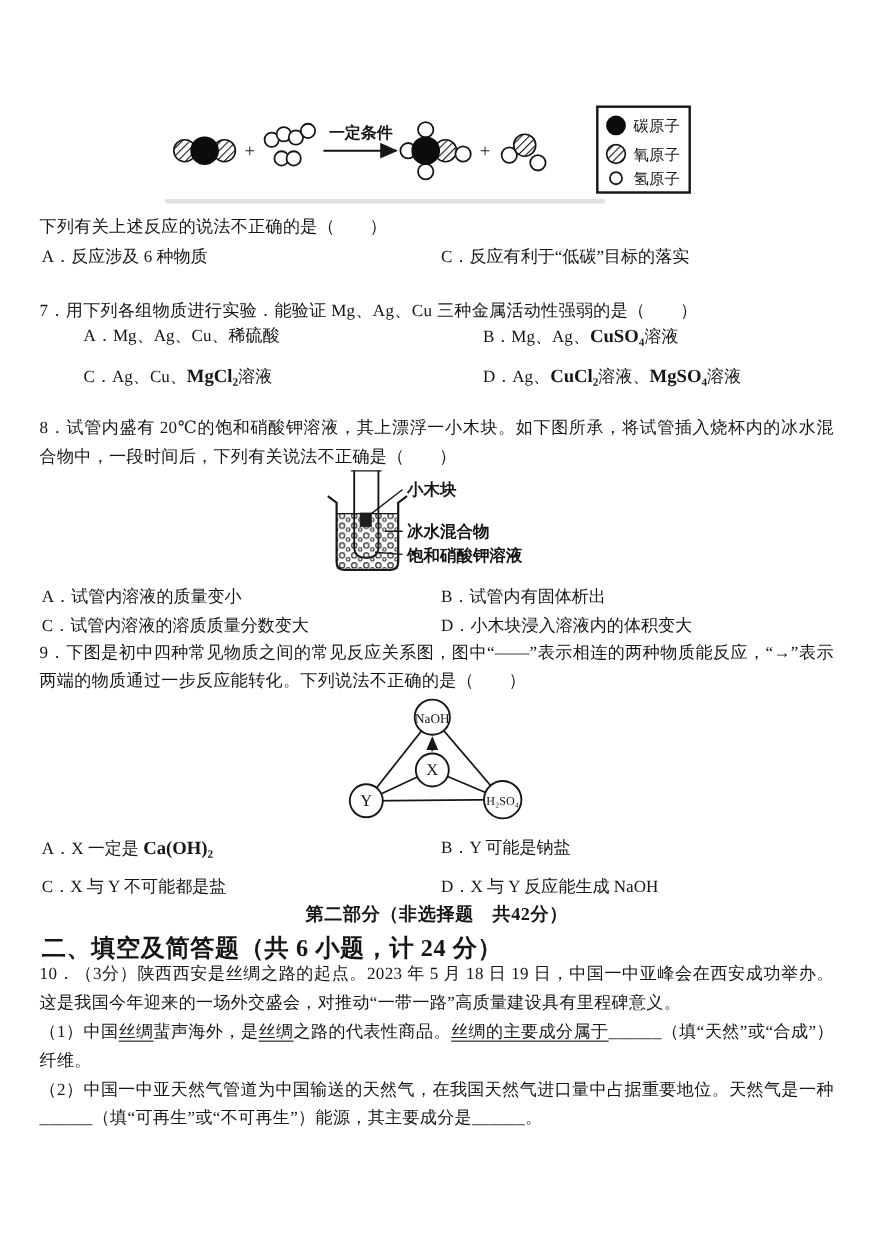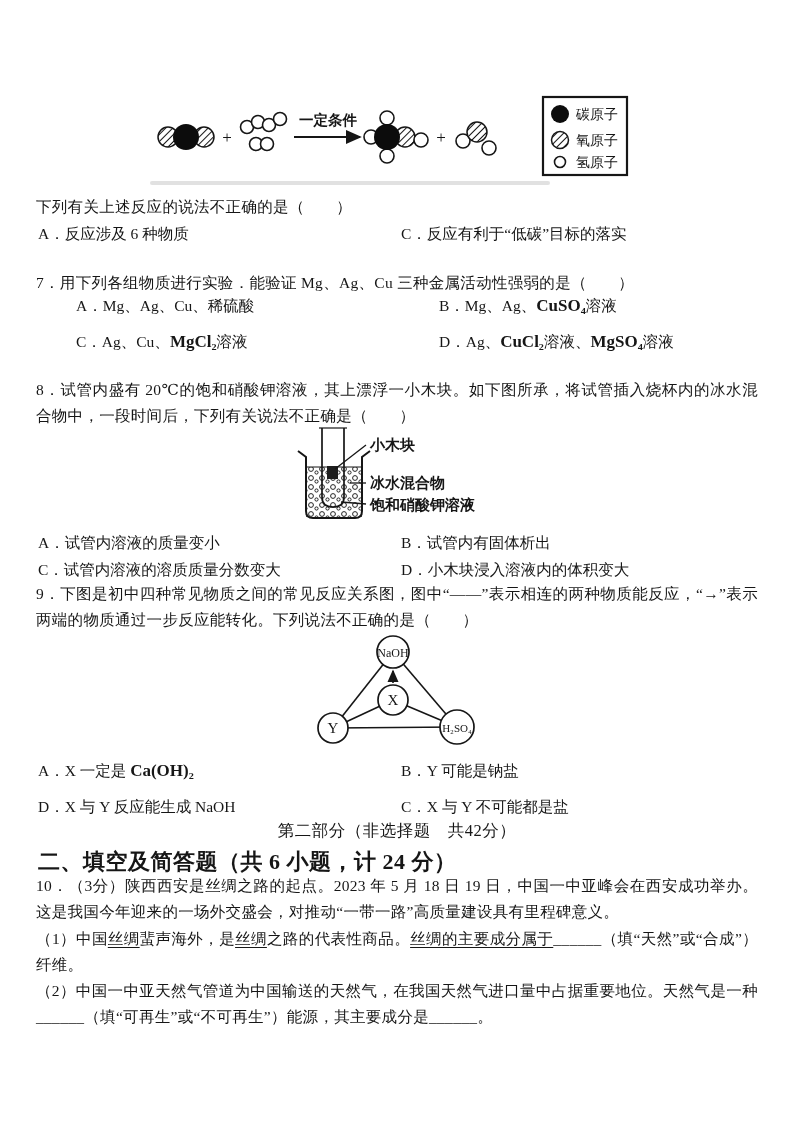--- a/index.html
+++ b/index.html
@@ -6,21 +6,21 @@
   .page{position:relative;width:794px;height:1123px;background:#ffffff;margin:0 auto;
         font-family:"Liberation Serif","DejaVu Serif",serif;color:#161616;font-size:15.5px;overflow:hidden;}
   .abs{position:absolute;}
   .para{width:722px;left:36px;text-align:justify;line-height:26px;letter-spacing:.3px;}
   .opts{left:38px;width:740px;display:grid;grid-template-columns:363px auto;}
   .opts.tight{grid-auto-rows:27px;line-height:25px;}
   .opts.wide{grid-auto-rows:36px;line-height:27px;}
   .opt{white-space:nowrap;}
   .b{font-weight:700;font-size:17px;}
   .u{text-decoration:underline;text-underline-offset:3px;}
-  .sec-title{left:0;width:794px;text-align:center;font-weight:400;font-size:16.5px;letter-spacing:.5px;}
+  .sec-title{left:0;width:794px;text-align:center;font-weight:700;font-size:16.5px;letter-spacing:.5px;}
   .sub-head{left:38px;font-weight:700;font-size:22px;letter-spacing:.5px;}
   svg{display:block;}
   svg text{fill:#161616;font-family:"Liberation Serif","DejaVu Serif",serif;}
   .svg-bold{font-weight:700;}
 </style>
 </head>
 <body>
 
 <div class="page">
 
@@ -157,22 +157,22 @@
     <line x1="393" y1="50" x2="393" y2="38" stroke="#161616" stroke-width="1.6" marker-end="url(#ah2)"></line>
     <text x="393" y="24" font-size="12" text-anchor="middle">NaOH</text>
     <text x="393" y="72" font-size="15" text-anchor="middle">X</text>
     <text x="333" y="100" font-size="15" text-anchor="middle">Y</text>
     <text x="457" y="99" font-size="11" text-anchor="middle">H₂SO₄</text>
   </svg>
 
   <div class="abs opts wide" style="top:757px;">
     <div class="opt"><span>A．X 一定是 </span><span class="b">Ca(OH)₂</span></div>
     <div class="opt">B．Y 可能是钠盐</div>
+    <div class="opt">C．X 与 Y 不可能都是盐</div>
     <div class="opt">D．X 与 Y 反应能生成 NaOH</div>
-    <div class="opt">C．X 与 Y 不可能都是盐</div>
   </div>
 
   <div class="abs sec-title" style="top:820px;">第二部分（非选择题　共42分）</div>
   <div class="abs sub-head" style="top:847px;">二、填空及简答题（共 6 小题，计 24 分）</div>
 
   <div class="abs para" style="top:873px;">10．（3分）陕西西安是丝绸之路的起点。2023 年 5 月 18 日 19 日，中国一中亚峰会在西安成功举办。这是我国今年迎来的一场外交盛会，对推动“一带一路”高质量建设具有里程碑意义。</div>
   <div class="abs para" style="top:926px;"><span>（1）中国</span><span class="u">丝绸</span><span>蜚声海外，是</span><span class="u">丝绸</span><span>之路的代表性商品。</span><span class="u">丝绸的主要成分属于</span><span>______（填“天然”或“合成”）纤维。</span></div>
   <div class="abs para" style="top:978px;">（2）中国一中亚天然气管道为中国输送的天然气，在我国天然气进口量中占据重要地位。天然气是一种______（填“可再生”或“不可再生”）能源，其主要成分是______。</div>
 
 </div>

